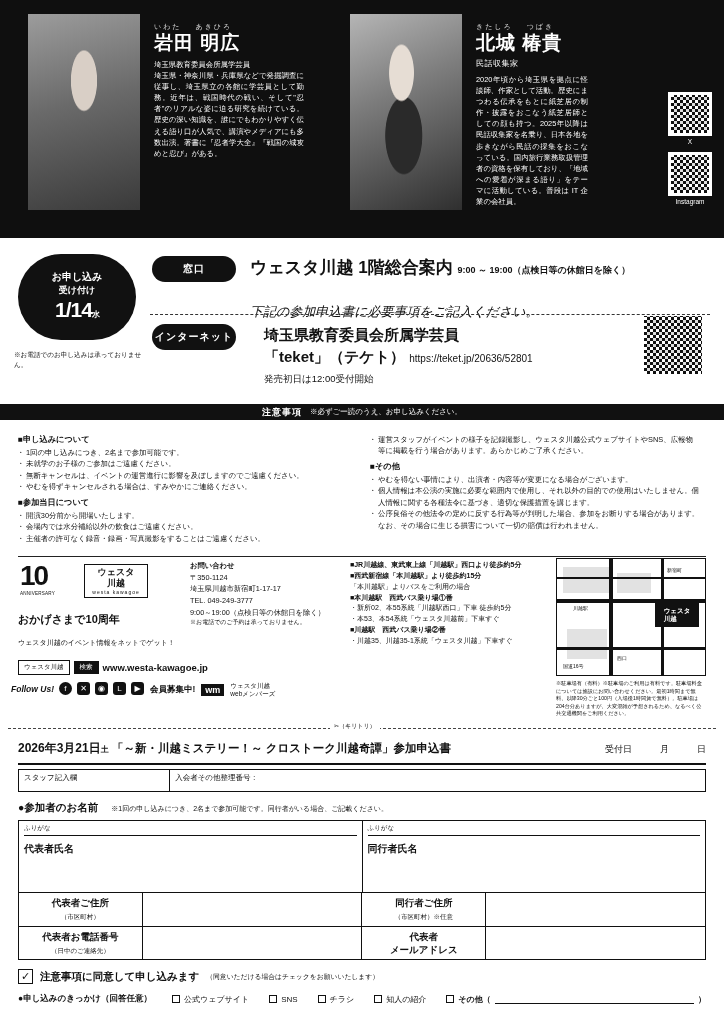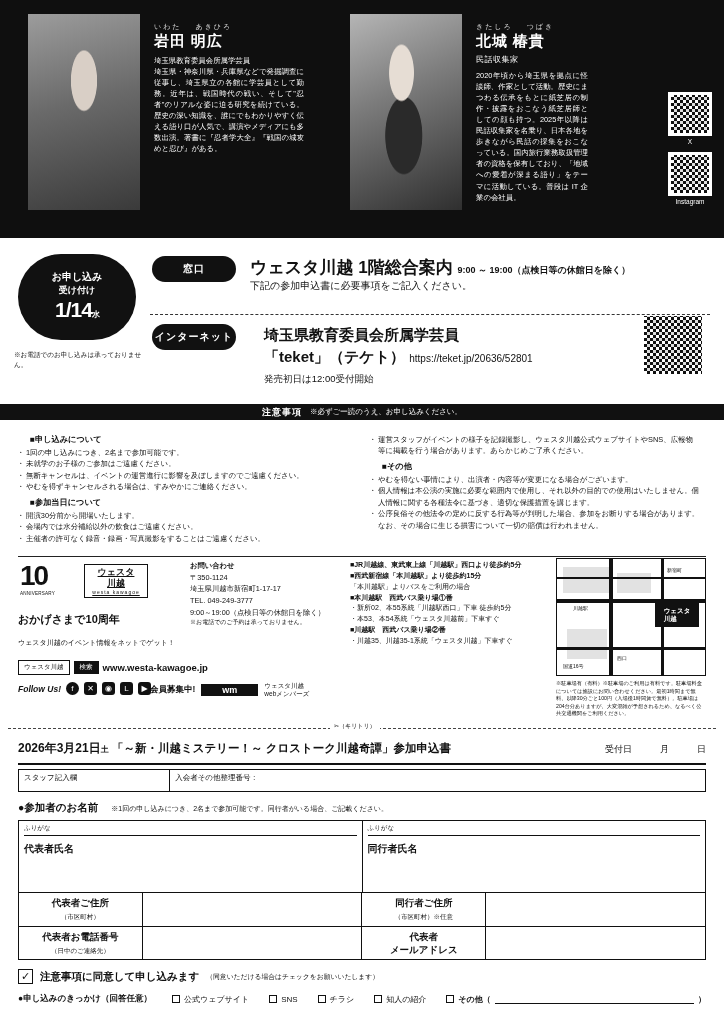--- a/index.html
+++ b/index.html
@@ -32,21 +32,21 @@
       linear-gradient(165deg,#9c9c9c 0%,#6a6a6a 45%,#3a3a3a 100%);
   }
   .guest-photo.g2 .ph {
     background:
       radial-gradient(ellipse at 46% 30%, #e6ddd4 0 14%, rgba(230,221,212,0) 15%),
       radial-gradient(ellipse at 48% 62%, #2a2a2a 0 22%, rgba(42,42,42,0) 23%),
       linear-gradient(155deg,#b5b5b5 0%,#7c7c7c 40%,#2f2f2f 100%);
   }
   .guest-info { position:absolute; }
   .ruby-row { display:flex; gap:14px; font-size:7px; color:#ddd; letter-spacing:2px; margin-bottom:1px; }
-  .gname { font-size:15px; font-weight:bold; letter-spacing:1px; line-height:1.1;font-family:Liberation Serif, serif; }
+  .gname { font-size:19px; font-weight:bold; letter-spacing:1px; line-height:1.1; }
   .grole { font-size:8px; margin-top:4px; letter-spacing:.5px; }
   .gbio { font-size:7.4px; line-height:1.5; margin-top:5px; width:112px; text-align:justify; }
   .gbio.wide { width:150px; }
   .qr-block { position:absolute; right:12px; }
   .qr {
     width:44px; height:44px;
     background:
       repeating-linear-gradient(0deg,#fff 0 3px,#111 3px 6px),
       repeating-linear-gradient(90deg,#fff 0 3px,#111 3px 6px);
     background-blend-mode:difference;
@@ -72,21 +72,21 @@
 
   .pill {
     background:#111; color:#fff; border-radius:14px;
     width:84px; height:26px; display:flex; align-items:center; justify-content:center;
     font-size:10px; font-weight:bold; letter-spacing:1px;
   }
   .row-window { position:absolute; left:152px; top:18px; display:flex; gap:14px; }
   .row-net { position:absolute; left:152px; top:86px; display:flex; gap:28px; }
   .rw-title { font-size:17px; font-weight:bold; }
   .rw-title .sm { font-size:9px; font-weight:bold; }
-  .rw-sub { font-size:10px; margin-top:0; }
+  .rw-sub { font-size:13px; margin-top:24px;font-style:italic; }
   .rw-title2 { font-size:15px; font-weight:bold; line-height:1.45; }
   .rw-title2 .u { font-size:10px; font-weight:normal; }
   .rw-sub2 { font-size:9.5px; margin-top:5px; }
   .dashed { position:absolute; left:150px; top:76px; width:560px; border-top:1px dashed #333; }
   .qr-big {
     position:absolute; right:22px; top:78px; width:58px; height:58px;
     background:
       repeating-linear-gradient(0deg,#fff 0 3px,#111 3px 6px),
       repeating-linear-gradient(90deg,#fff 0 3px,#111 3px 6px);
     background-blend-mode:difference; background-color:#fff;
@@ -96,52 +96,52 @@
   .notice-bar {
     position:absolute; left:0; top:404px; width:724px; height:16px;
     background:#111; color:#fff;
   }
   .notice-bar .inner { display:flex; align-items:center; justify-content:center; height:100%; gap:8px; }
   .notice-bar .t { font-size:9px; font-weight:bold; letter-spacing:1px; }
   .notice-bar .s { font-size:7.5px; }
   .notice-body { position:absolute; left:0; top:424px; width:724px; height:126px; padding:6px 18px; }
   .ncols { display:flex; gap:22px; }
   .ncol { width:330px; }
-  .nhead { font-size:8.2px; font-weight:bold; margin:4px 12px 2px; }
+  .nhead { font-size:8.2px; font-weight:bold; margin:4px 0 2px; }
   .nitem { font-size:7.4px; line-height:1.55; padding-left:8px; position:relative; }
   .nitem:before { content:"・"; position:absolute; left:-1px; top:0; }
 
   hr.thin { position:absolute; left:18px; width:688px; border:0; border-top:1px solid #222; }
 
   
   .info { position:absolute; left:0; top:556px; width:724px; height:160px; }
   .logo10 { position:absolute; left:20px; top:6px; width:48px; height:44px; }
   .logo10 .ten { font-size:28px; font-weight:bold; letter-spacing:-2px; line-height:1; }
   .logo10 .anniv { font-size:4.6px; letter-spacing:.2px; margin-top:1px; }
   .westa-logo {
     position:absolute; left:84px; top:8px; width:64px; height:34px;
     border:1px solid #111; display:flex; flex-direction:column;
-    align-items:center; justify-content:center; line-height:1.2;text-decoration:underline;
+    align-items:center; justify-content:center; line-height:1.2;
   }
   .westa-logo .a { font-size:9px; font-weight:bold; }
   .westa-logo .b { font-size:5px; letter-spacing:1px; }
   .okage { position:absolute; left:18px; top:56px; font-size:11px; font-weight:bold; }
   .evinfo { position:absolute; left:18px; top:82px; font-size:7px; line-height:1.5; }
   .searchbox { position:absolute; left:18px; top:104px; display:flex; align-items:center; gap:4px; }
   .sb-tag { border:1px solid #111; font-size:6.5px; padding:2px 5px; }
   .sb-btn { background:#111; color:#fff; font-size:6.5px; padding:2px 6px; }
   .sb-url { font-size:9.5px; font-weight:bold; }
-  .follow { position:absolute; left:18px; top:126px; display:flex; align-items:center; gap:5px; }
+  .follow { position:absolute; left:11px; top:126px; display:flex; align-items:center; gap:5px; }
   .follow .lbl { font-size:8.5px; font-weight:bold; font-style:italic; }
   .sicon { width:13px; height:13px; background:#111; color:#fff; border-radius:3px;
            display:flex; align-items:center; justify-content:center; font-size:8px; }
   .sicon.rnd { border-radius:50%; }
   .member { position:absolute; left:150px; top:126px; display:flex; align-items:center; gap:6px; }
   .member .m1 { font-size:8.5px; font-weight:bold; }
-  .member .wm { background:#111; color:#fff; font-size:9px; font-weight:bold; padding:1px 21px; }
+  .member .wm { background:#111; color:#fff; font-size:9px; font-weight:bold; padding:1px 4px; }
   .member .m2 { font-size:6.5px; line-height:1.3; }
 
   .contact { position:absolute; left:190px; top:4px; font-size:7.3px; line-height:1.6; }
   .contact .h { font-weight:bold; }
   .access { position:absolute; left:350px; top:4px; width:200px; font-size:7px; line-height:1.55; }
   .access .b { font-weight:bold; }
   .map {
     position:absolute; right:18px; top:2px; width:150px; height:118px;
     background:#ffffff; border:1px solid #111; overflow:hidden;
   }

